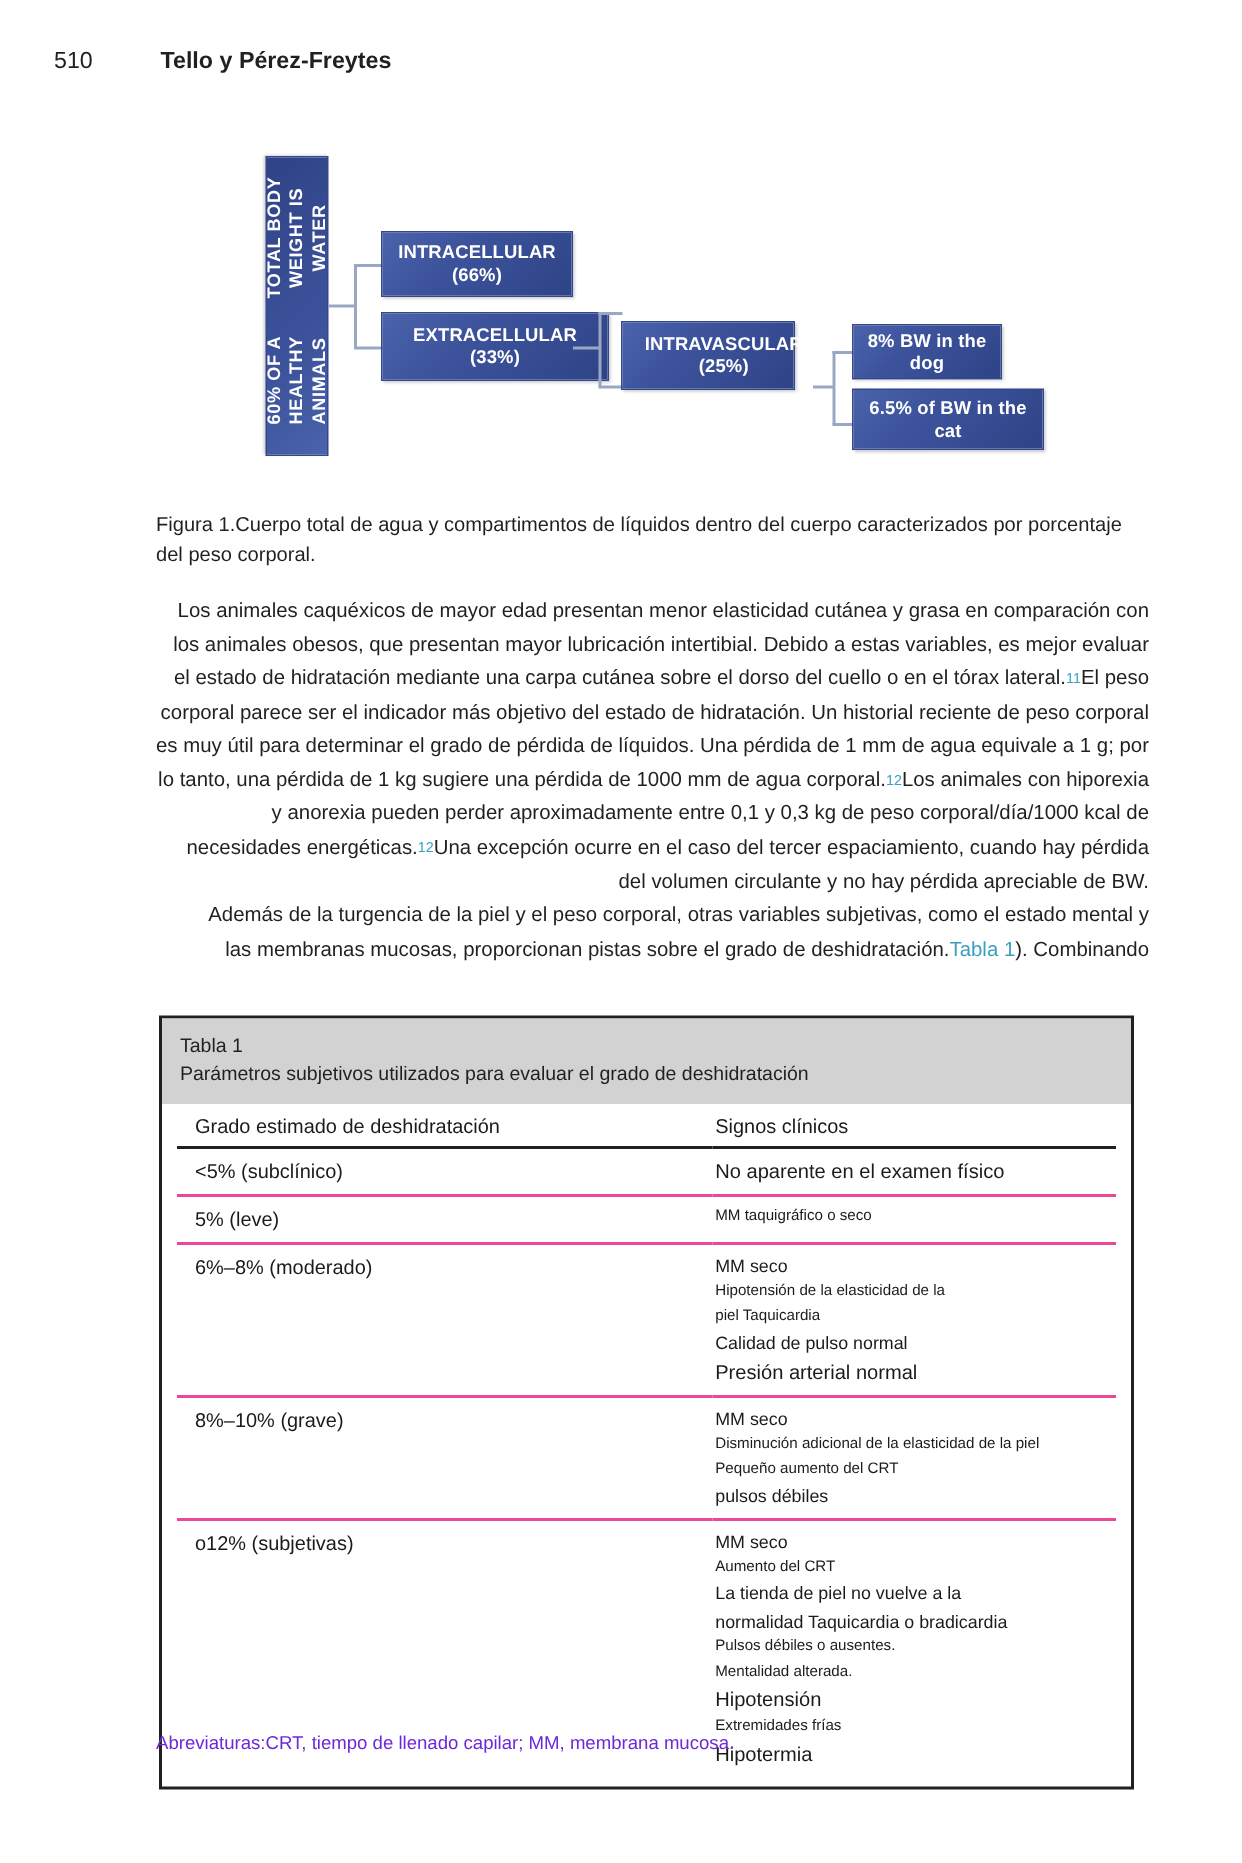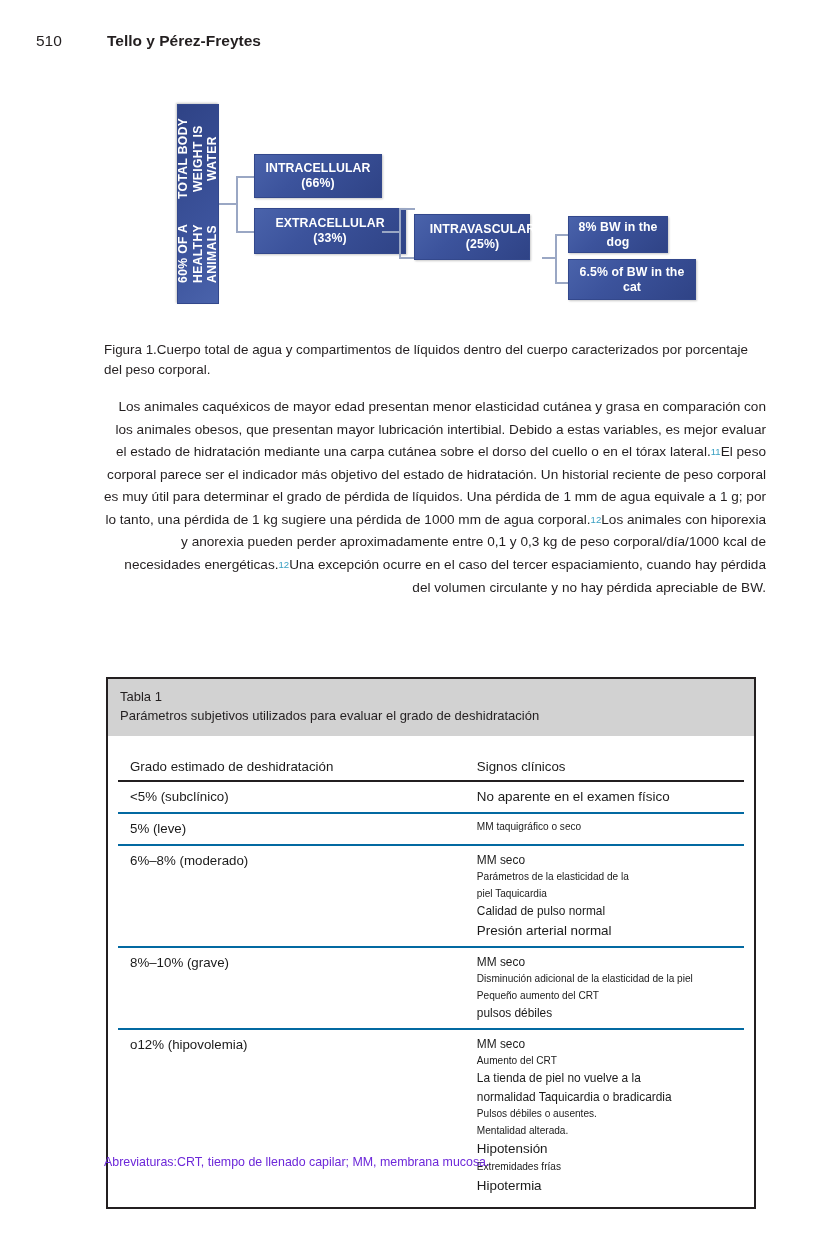--- a/index.html
+++ b/index.html
@@ -146,28 +146,28 @@
     text-align: left;
   }
   table.dehy thead th {
     font-weight: 400;
     font-size: 13.3px;
     border-bottom: 2px solid #231f20;
     padding-top: 7px;
     padding-bottom: 6px;
   }
   table.dehy tbody td {
-    border-bottom: 2px solid #0369a1;
+    border-bottom: 2px solid #ec4899;
     font-size: 13.3px;
     line-height: 1.5;
   }
   table.dehy tbody tr:last-child td { border-bottom: none; }
   .cellpad-l { padding-left: 12px !important; }
   .cellpad-r { padding-left: 2px !important; padding-right: 10px !important; }
-  .tbl-wrap { padding: 16px 10px 6px 10px; }
+  .tbl-wrap { padding: 0 10px 6px 10px; }
   .sign-line { display: block; }
   .sz-lg { font-size: 13.4px; line-height: 1.52; }
   .sz-sm { font-size: 10.1px; line-height: 1.62; }
   .sz-md { font-size: 11.9px; line-height: 1.55; }
 
   .table-note {
     position: absolute;
     left: 104px;
     top: 1155px;
     width: 660px;
@@ -230,20 +230,21 @@
   </div>
   <div class="fig-box" style="left:464px; top:163px; width:128px; height:41px;">
     <span>6.5% of BW in the cat</span>
   </div>
 </div>
 
 <div class="fig-caption">Figura 1.Cuerpo total de agua y compartimentos de líquidos dentro del cuerpo caracterizados por porcentaje del peso corporal.</div>
 
 <div class="body-text">
   <p><span>Los animales caquéxicos de mayor edad presentan menor elasticidad cutánea y grasa en comparación con los animales obesos, que presentan mayor lubricación intertibial. Debido a estas variables, es mejor evaluar el estado de hidratación mediante una carpa cutánea sobre el dorso del cuello o en el tórax lateral.</span><span class="ref">11</span><span>El peso corporal parece ser el indicador más objetivo del estado de hidratación. Un historial reciente de peso corporal es muy útil para determinar el grado de pérdida de líquidos. Una pérdida de 1 mm de agua equivale a 1 g; por lo tanto, una pérdida de 1 kg sugiere una pérdida de 1000 mm de agua corporal.</span><span class="ref">12</span><span>Los animales con hiporexia y anorexia pueden perder aproximadamente entre 0,1 y 0,3 kg de peso corporal/día/1000 kcal de necesidades energéticas.</span><span class="ref">12</span><span>Una excepción ocurre en el caso del tercer espaciamiento, cuando hay pérdida del volumen circulante y no hay pérdida apreciable de BW.</span></p>
+  <p class="indent"><span>Además de la turgencia de la piel y el peso corporal, otras variables subjetivas, como el estado mental y las membranas mucosas, proporcionan pistas sobre el grado de deshidratación.</span><span class="xref">Tabla 1</span><span>). Combinando</span></p>
 </div>
 
 <div class="table-block">
   <div class="table-title-bar">
     <span class="t-num">Tabla 1</span>
     <span class="t-sub">Parámetros subjetivos utilizados para evaluar el grado de deshidratación</span>
   </div>
   <div class="tbl-wrap">
     <table class="dehy">
       <colgroup>
@@ -266,37 +267,37 @@
           <tr>
             <td class="cellpad-l">5% (leve)</td>
             <td class="cellpad-r">
               <span class="sign-line sz-sm">MM taquigráfico o seco</span>
             </td>
           </tr>
           <tr>
             <td class="cellpad-l">6%–8% (moderado)</td>
             <td class="cellpad-r">
               <span class="sign-line sz-md">MM seco</span>
-              <span class="sign-line sz-sm">Parámetros de la elasticidad de la</span>
+              <span class="sign-line sz-sm">Hipotensión de la elasticidad de la</span>
               <span class="sign-line sz-sm">piel Taquicardia</span>
               <span class="sign-line sz-md">Calidad de pulso normal</span>
               <span class="sign-line sz-lg">Presión arterial normal</span>
             </td>
           </tr>
           <tr>
             <td class="cellpad-l">8%–10% (grave)</td>
             <td class="cellpad-r">
               <span class="sign-line sz-md">MM seco</span>
               <span class="sign-line sz-sm">Disminución adicional de la elasticidad de la piel</span>
               <span class="sign-line sz-sm">Pequeño aumento del CRT</span>
               <span class="sign-line sz-md">pulsos débiles</span>
             </td>
           </tr>
           <tr>
-            <td class="cellpad-l">o12% (hipovolemia)</td>
+            <td class="cellpad-l">o12% (subjetivas)</td>
             <td class="cellpad-r">
               <span class="sign-line sz-md">MM seco</span>
               <span class="sign-line sz-sm">Aumento del CRT</span>
               <span class="sign-line sz-md">La tienda de piel no vuelve a la</span>
               <span class="sign-line sz-md">normalidad Taquicardia o bradicardia</span>
               <span class="sign-line sz-sm">Pulsos débiles o ausentes.</span>
               <span class="sign-line sz-sm">Mentalidad alterada.</span>
               <span class="sign-line sz-lg">Hipotensión</span>
               <span class="sign-line sz-sm">Extremidades frías</span>
               <span class="sign-line sz-lg">Hipotermia</span>

